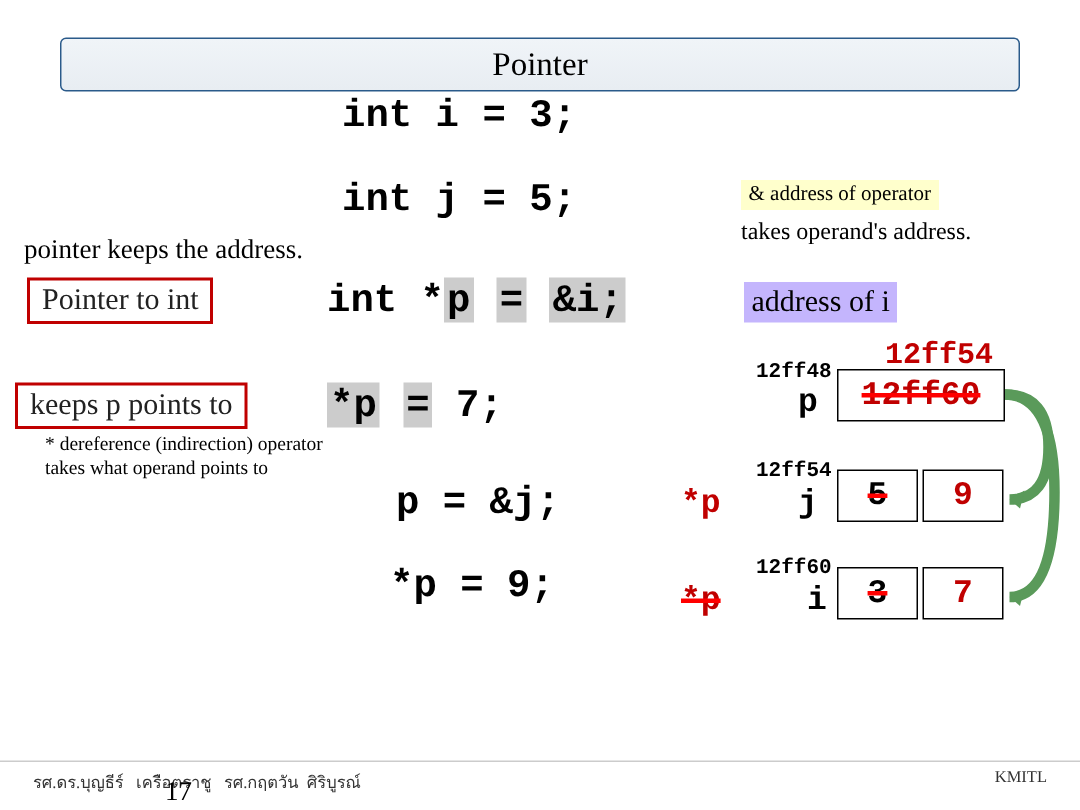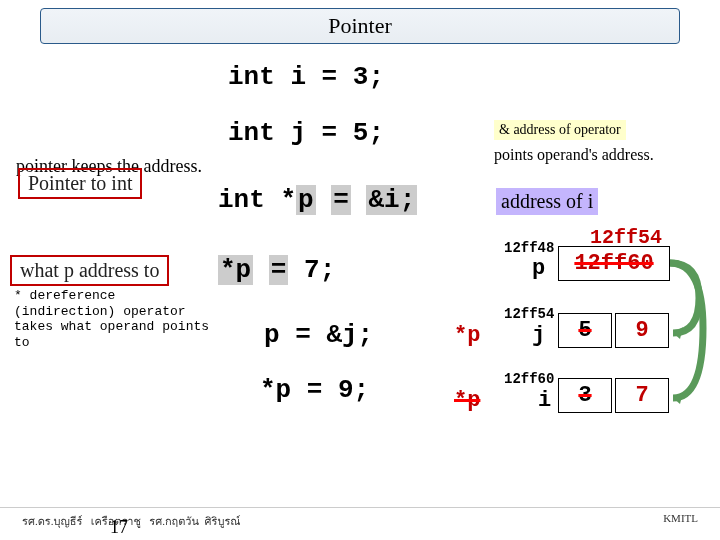--- a/index.html
+++ b/index.html
@@ -1,30 +1,30 @@
 <!DOCTYPE html>
 <html><head>
 <meta charset="utf-8">
 <style>
 body{margin:0;font-family:Arial,sans-serif;background:#fff;width:720px;height:540px;position:relative;overflow:hidden}
-.banner{margin:8px 40px 0;border:1.5px solid #2a5a8a;border-radius:4px;padding:4px 0;text-align:center;background:linear-gradient(#f0f4f8,#e8edf2)}
+.banner{margin:25px 40px 0;border:1.5px solid #2a5a8a;border-radius:4px;padding:4px 0;text-align:center;background:linear-gradient(#f0f4f8,#e8edf2)}
 .banner span{font-family:'Comic Sans MS',cursive;font-size:22px}
 .code{font-family:'Courier New',monospace;font-weight:bold;font-size:26px}
 .line{position:absolute;white-space:nowrap}
 .line1{top:62px;left:228px}
 .line2{top:118px;left:228px}
 .hint{position:absolute;font-family:Liberation Serif, serif;font-size:18px}
 .boxlbl{position:absolute;font-family:'Comic Sans MS',cursive;font-size:20px;border:2.5px solid #c00000;padding:2px 8px;color:#222}
-.box-ptr{top:168px;left:18px}
+.box-ptr{top:185px;left:18px}
 .box-what{top:255px;left:10px}
 .line3{top:185px;left:218px}
 .line4{top:255px;left:218px}
 .line5{top:320px;left:264px}
 .line6{top:375px;left:260px}
-.deref{position:absolute;top:288px;left:14px;font-family:Liberation Mono, monospace;font-size:13px;width:210px;line-height:1.2}
+.deref{position:absolute;top:288px;left:30px;font-family:Liberation Serif, serif;font-size:13px;width:210px;line-height:1.2}
 .amp{position:absolute;top:120px;left:494px;background:#ffffcc;font-family:'Comic Sans MS',cursive;font-size:14px;padding:2px 5px}
 .takes{position:absolute;top:146px;left:494px;font-family:'Comic Sans MS',cursive;font-size:16px}
 .addrof{position:absolute;top:188px;left:496px;background:#c4b5fd;font-family:'Comic Sans MS',cursive;font-size:20px;padding:2px 5px}
 .strike{text-decoration:line-through;text-decoration-color:red;text-decoration-thickness:3px}
 .red{color:#c00000}
 .mem{position:absolute}
 .memlbl{font-family:'Courier New',monospace;font-size:14px;font-weight:bold}
 .cell{position:absolute;border:1.5px solid #000;font-family:'Courier New',monospace;font-weight:bold;font-size:22px;text-align:center;padding:4px 0}
 .varname{position:absolute;font-family:'Courier New',monospace;font-weight:bold;font-size:22px}
 .foot{position:absolute;bottom:10px;left:0;right:0;padding:0 22px;font-family:'Comic Sans MS',cursive;font-size:11px;color:#333;border-top:1px solid #ccc}
@@ -35,31 +35,31 @@
 </head>
 <body>
 
 <div class="banner"><span>Pointer</span></div>
 
 <div class="line line1 code">int i = 3;</div>
 <div class="line line2 code">int j = 5;</div>
 
 <div class="hint" style="top:156px;left:16px">pointer keeps the address.</div>
 <div class="boxlbl box-ptr">Pointer to int</div>
-<div class="boxlbl box-what">what p address to</div>
+<div class="boxlbl box-what">keeps p points to</div>
 
 <div class="line line3 code">int *<span style="background:#ccc;padding:0 2px">p</span> <span style="background:#ccc;padding:0 2px">=</span> <span style="background:#ccc;padding:0 2px">&amp;i;</span></div>
 <div class="line line4 code"><span style="background:#ccc;padding:0 2px">*p</span> <span style="background:#ccc;padding:0 2px">=</span> 7;</div>
 <div class="line line5 code">p = &amp;j;</div>
 <div class="line line6 code">*p = 9;</div>
 
 <div class="deref">* dereference (indirection) operator  takes what operand points to</div>
 
 <div class="amp">&amp; address of operator</div>
-<div class="takes">points operand's address.</div>
+<div class="takes">takes operand's address.</div>
 <div class="addrof">address of i</div>
 
 <div class="mem" style="top:238px;left:460px;width:250px;height:220px">
 
   <span class="memlbl" style="position:absolute;top:2px;left:44px">12ff48</span>
   <span class="varname" style="top:18px;left:72px">p</span>
   <span class="memlbl red" style="position:absolute;top:-12px;left:130px;font-size:20px">12ff54</span>
   <div class="cell" style="top:8px;left:98px;width:110px"><span class="strike red">12ff60</span></div>
 
   <span class="varname red" style="top:85px;left:-6px">*p</span>

